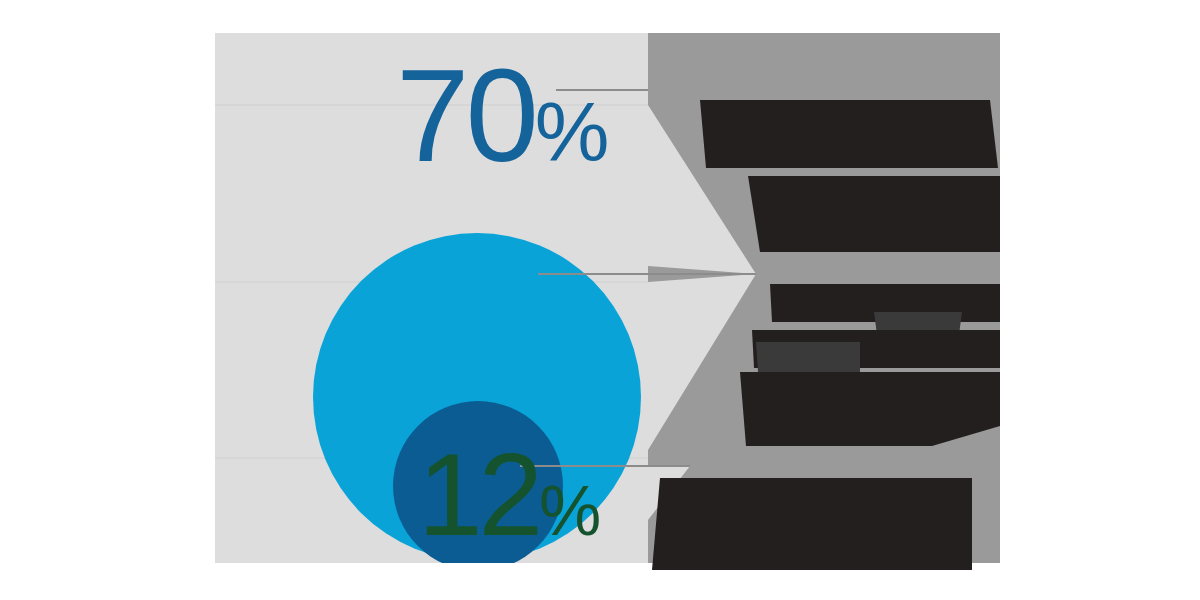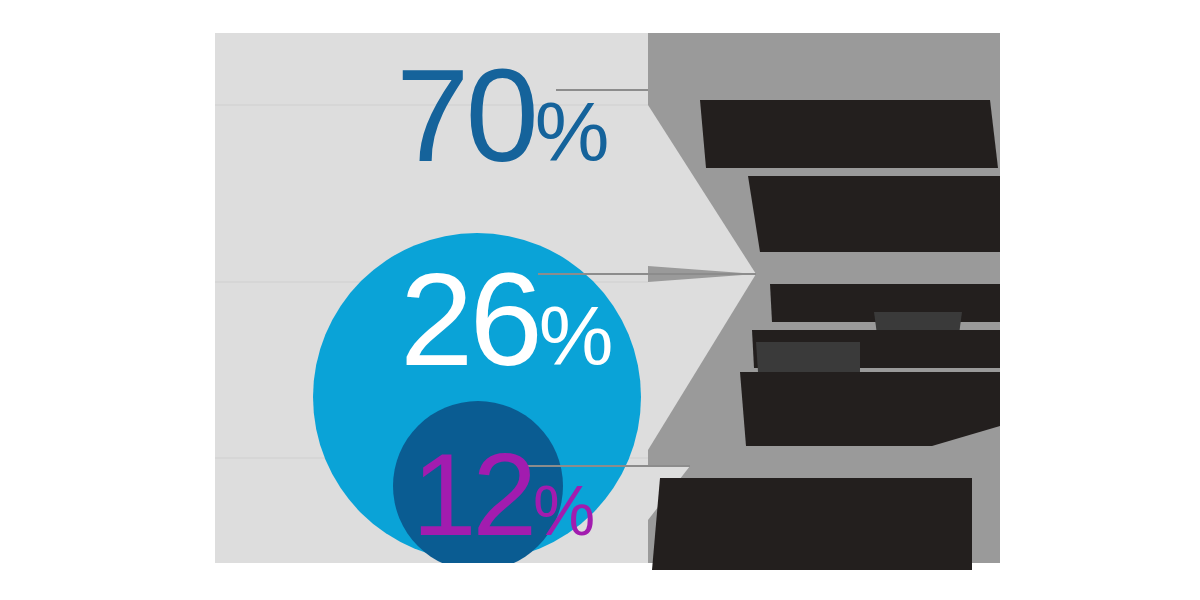--- a/index.html
+++ b/index.html
@@ -105,21 +105,18 @@
 
     <line x1="556" y1="90" x2="648" y2="90" stroke="#8c8c8c" stroke-width="2"></line>
     <line x1="538" y1="274" x2="756" y2="274" stroke="#8c8c8c" stroke-width="2"></line>
     <line x1="520" y1="466" x2="690" y2="466" stroke="#8c8c8c" stroke-width="2"></line>
   </svg>
 
   <div class="pct-label" id="label-70" style="color: rgb(21, 99, 155);">
     <span class="pct-num thin">70</span><span class="pct-sign thin">%</span>
   </div>
 
-  <div class="pct-label" id="label-26" style="color: rgb(255, 255, 255);">
-    <span class="pct-num thin">26</span><span class="pct-sign thin">%</span>
-  </div>
 
-  <div class="pct-label" id="label-12" style="color: #a21caf;">
+  <div class="pct-label" id="label-12" style="color: #14532d; margin-left: 6px;">
     <span class="pct-num thin">12</span><span class="pct-sign thin">%</span>
   </div>
 
 </div>
 
 </body></html>

